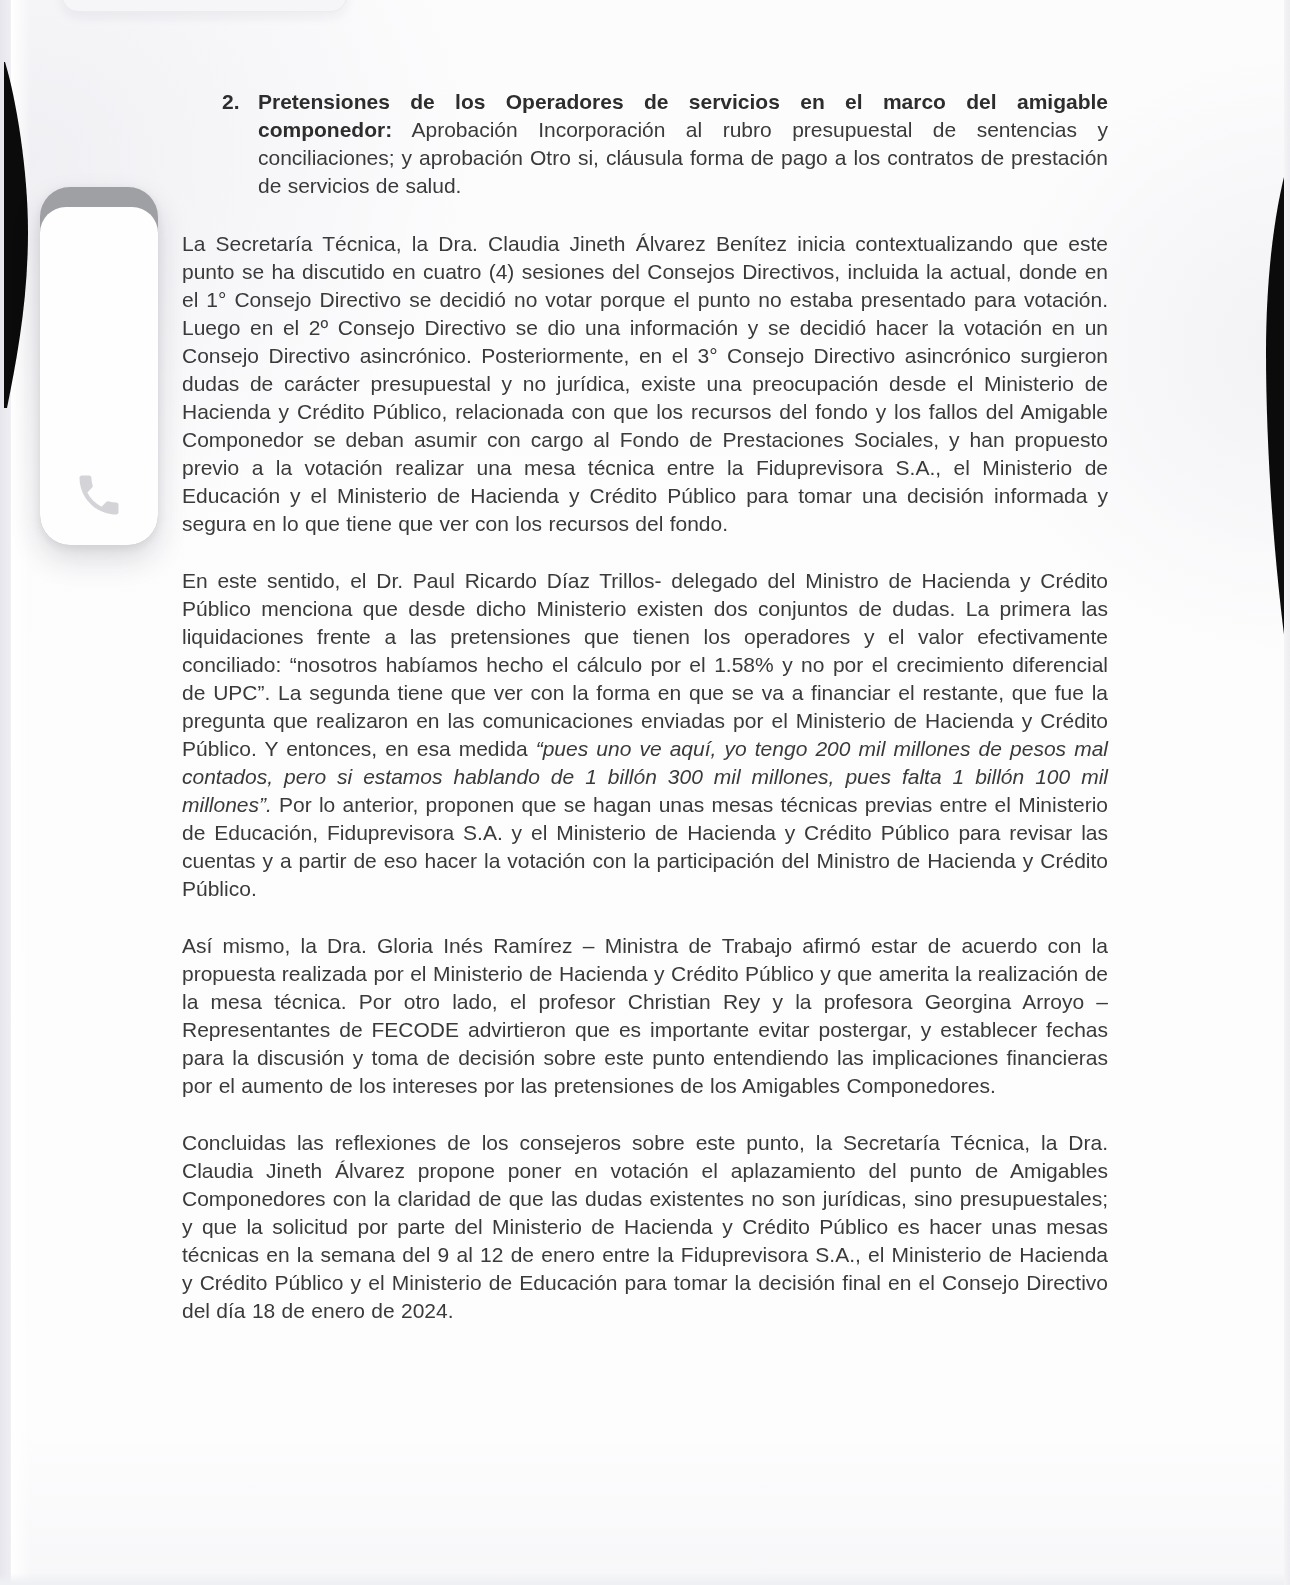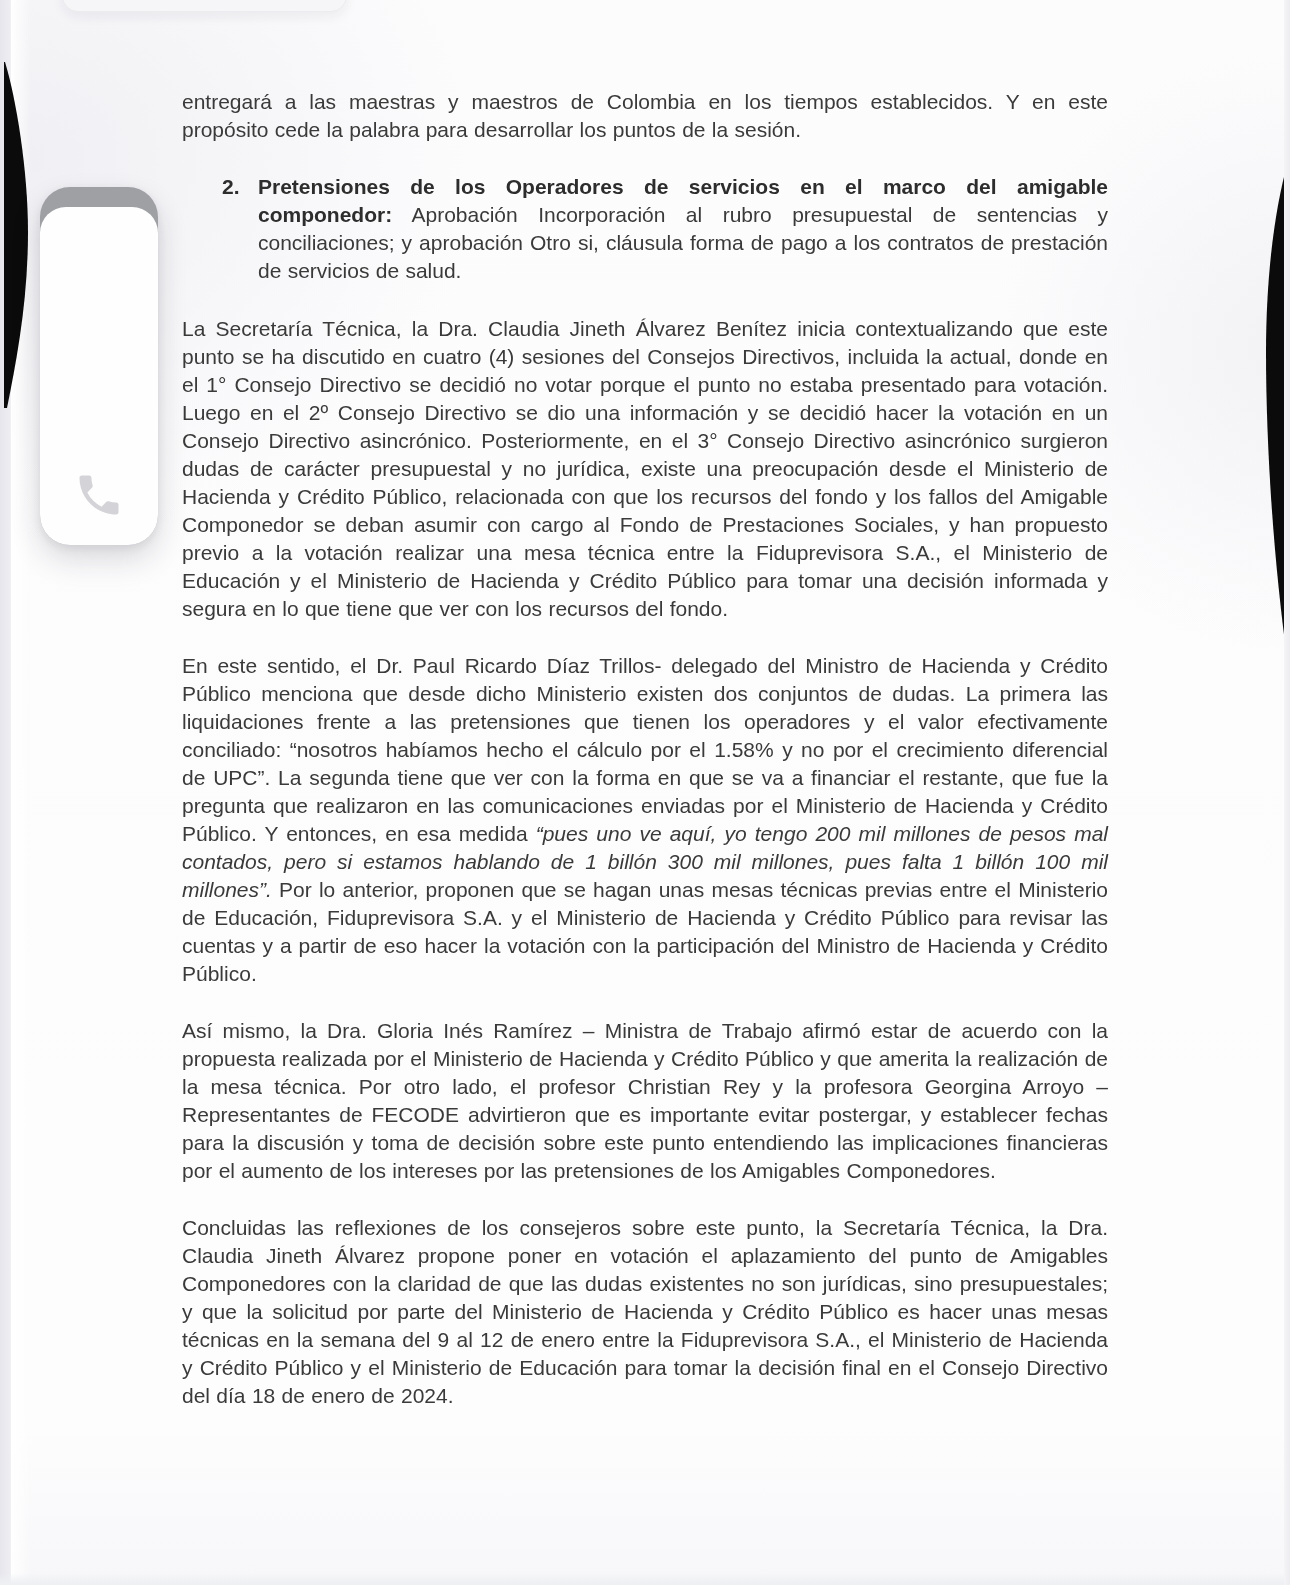--- a/index.html
+++ b/index.html
@@ -118,21 +118,20 @@
 
   <div class="call-widget">
     <div class="call-widget-body"></div>
     <svg class="call-widget-phone" viewBox="0 0 24 24">
       <path fill="#d4d4d8" d="M6.62 10.79c1.44 2.83 3.76 5.14 6.59 6.59l2.2-2.21c.27-.27.67-.36 1.02-.24 1.12.37 2.33.57 3.57.57.55 0 1 .45 1 1V20c0 .55-.45 1-1 1-9.39 0-17-7.61-17-17 0-.55.45-1 1-1h3.5c.55 0 1 .45 1 1 0 1.25.2 2.45.57 3.57.11.35.03.74-.25 1.02l-2.2 2.2z"></path>
     </svg>
   </div>
 
   <div class="doc-content">
 
-    <p><span>entregará a las maestras y maestros de Colombia en los tiempos establecidos. Y en este propósito cede la palabra para desarrollar los puntos de la sesión.</span></p>
 
     <div class="list-item-row">
       <span class="list-item-number">2.</span>
       <span class="list-item-text"><span class="bd">Pretensiones de los Operadores de servicios en el marco del amigable componedor:</span><span> Aprobación Incorporación al rubro presupuestal de sentencias y conciliaciones; y aprobación Otro si, cláusula forma de pago a los contratos de prestación de servicios de salud.</span></span>
     </div>
 
     <p><span>La Secretaría Técnica, la Dra. Claudia Jineth Álvarez Benítez inicia contextualizando que este punto se ha discutido en cuatro (4) sesiones del Consejos Directivos, incluida la actual, donde en el 1° Consejo Directivo se decidió no votar porque el punto no estaba presentado para votación. Luego en el 2º Consejo Directivo se dio una información y se decidió hacer la votación en un Consejo Directivo asincrónico. Posteriormente, en el 3° Consejo Directivo asincrónico surgieron dudas de carácter presupuestal y no jurídica, existe una preocupación desde el Ministerio de Hacienda y Crédito Público, relacionada con que los recursos del fondo y los fallos del Amigable Componedor se deban asumir  con cargo al Fondo de Prestaciones Sociales, y han propuesto previo a la votación realizar una mesa técnica entre la Fiduprevisora S.A., el Ministerio de Educación y el Ministerio de Hacienda y Crédito Público para tomar una decisión  informada y segura en lo que tiene que ver con los recursos del fondo.</span></p>
 
     <p><span>En este sentido, el Dr. Paul Ricardo Díaz Trillos- delegado del Ministro de Hacienda y Crédito Público menciona que desde dicho Ministerio existen dos conjuntos de dudas. La primera las liquidaciones frente a las pretensiones que tienen los operadores y el valor efectivamente conciliado: “nosotros habíamos hecho el cálculo por el 1.58% y no por el crecimiento diferencial de UPC”. La segunda tiene que ver con la forma en que se va a financiar el restante, que fue la pregunta que realizaron en las comunicaciones enviadas por el Ministerio de Hacienda y Crédito Público. Y entonces, en esa medida </span><span class="it">“pues uno ve aquí, yo tengo 200 mil millones de pesos mal contados, pero si estamos hablando de 1 billón 300 mil millones, pues falta 1 billón 100 mil millones”.</span><span> Por lo anterior, proponen que se hagan unas mesas técnicas previas entre el Ministerio de Educación, Fiduprevisora S.A. y el Ministerio de Hacienda y Crédito Público para revisar las cuentas y a partir de eso hacer la votación con la participación del Ministro de Hacienda y Crédito Público.</span></p>
 

